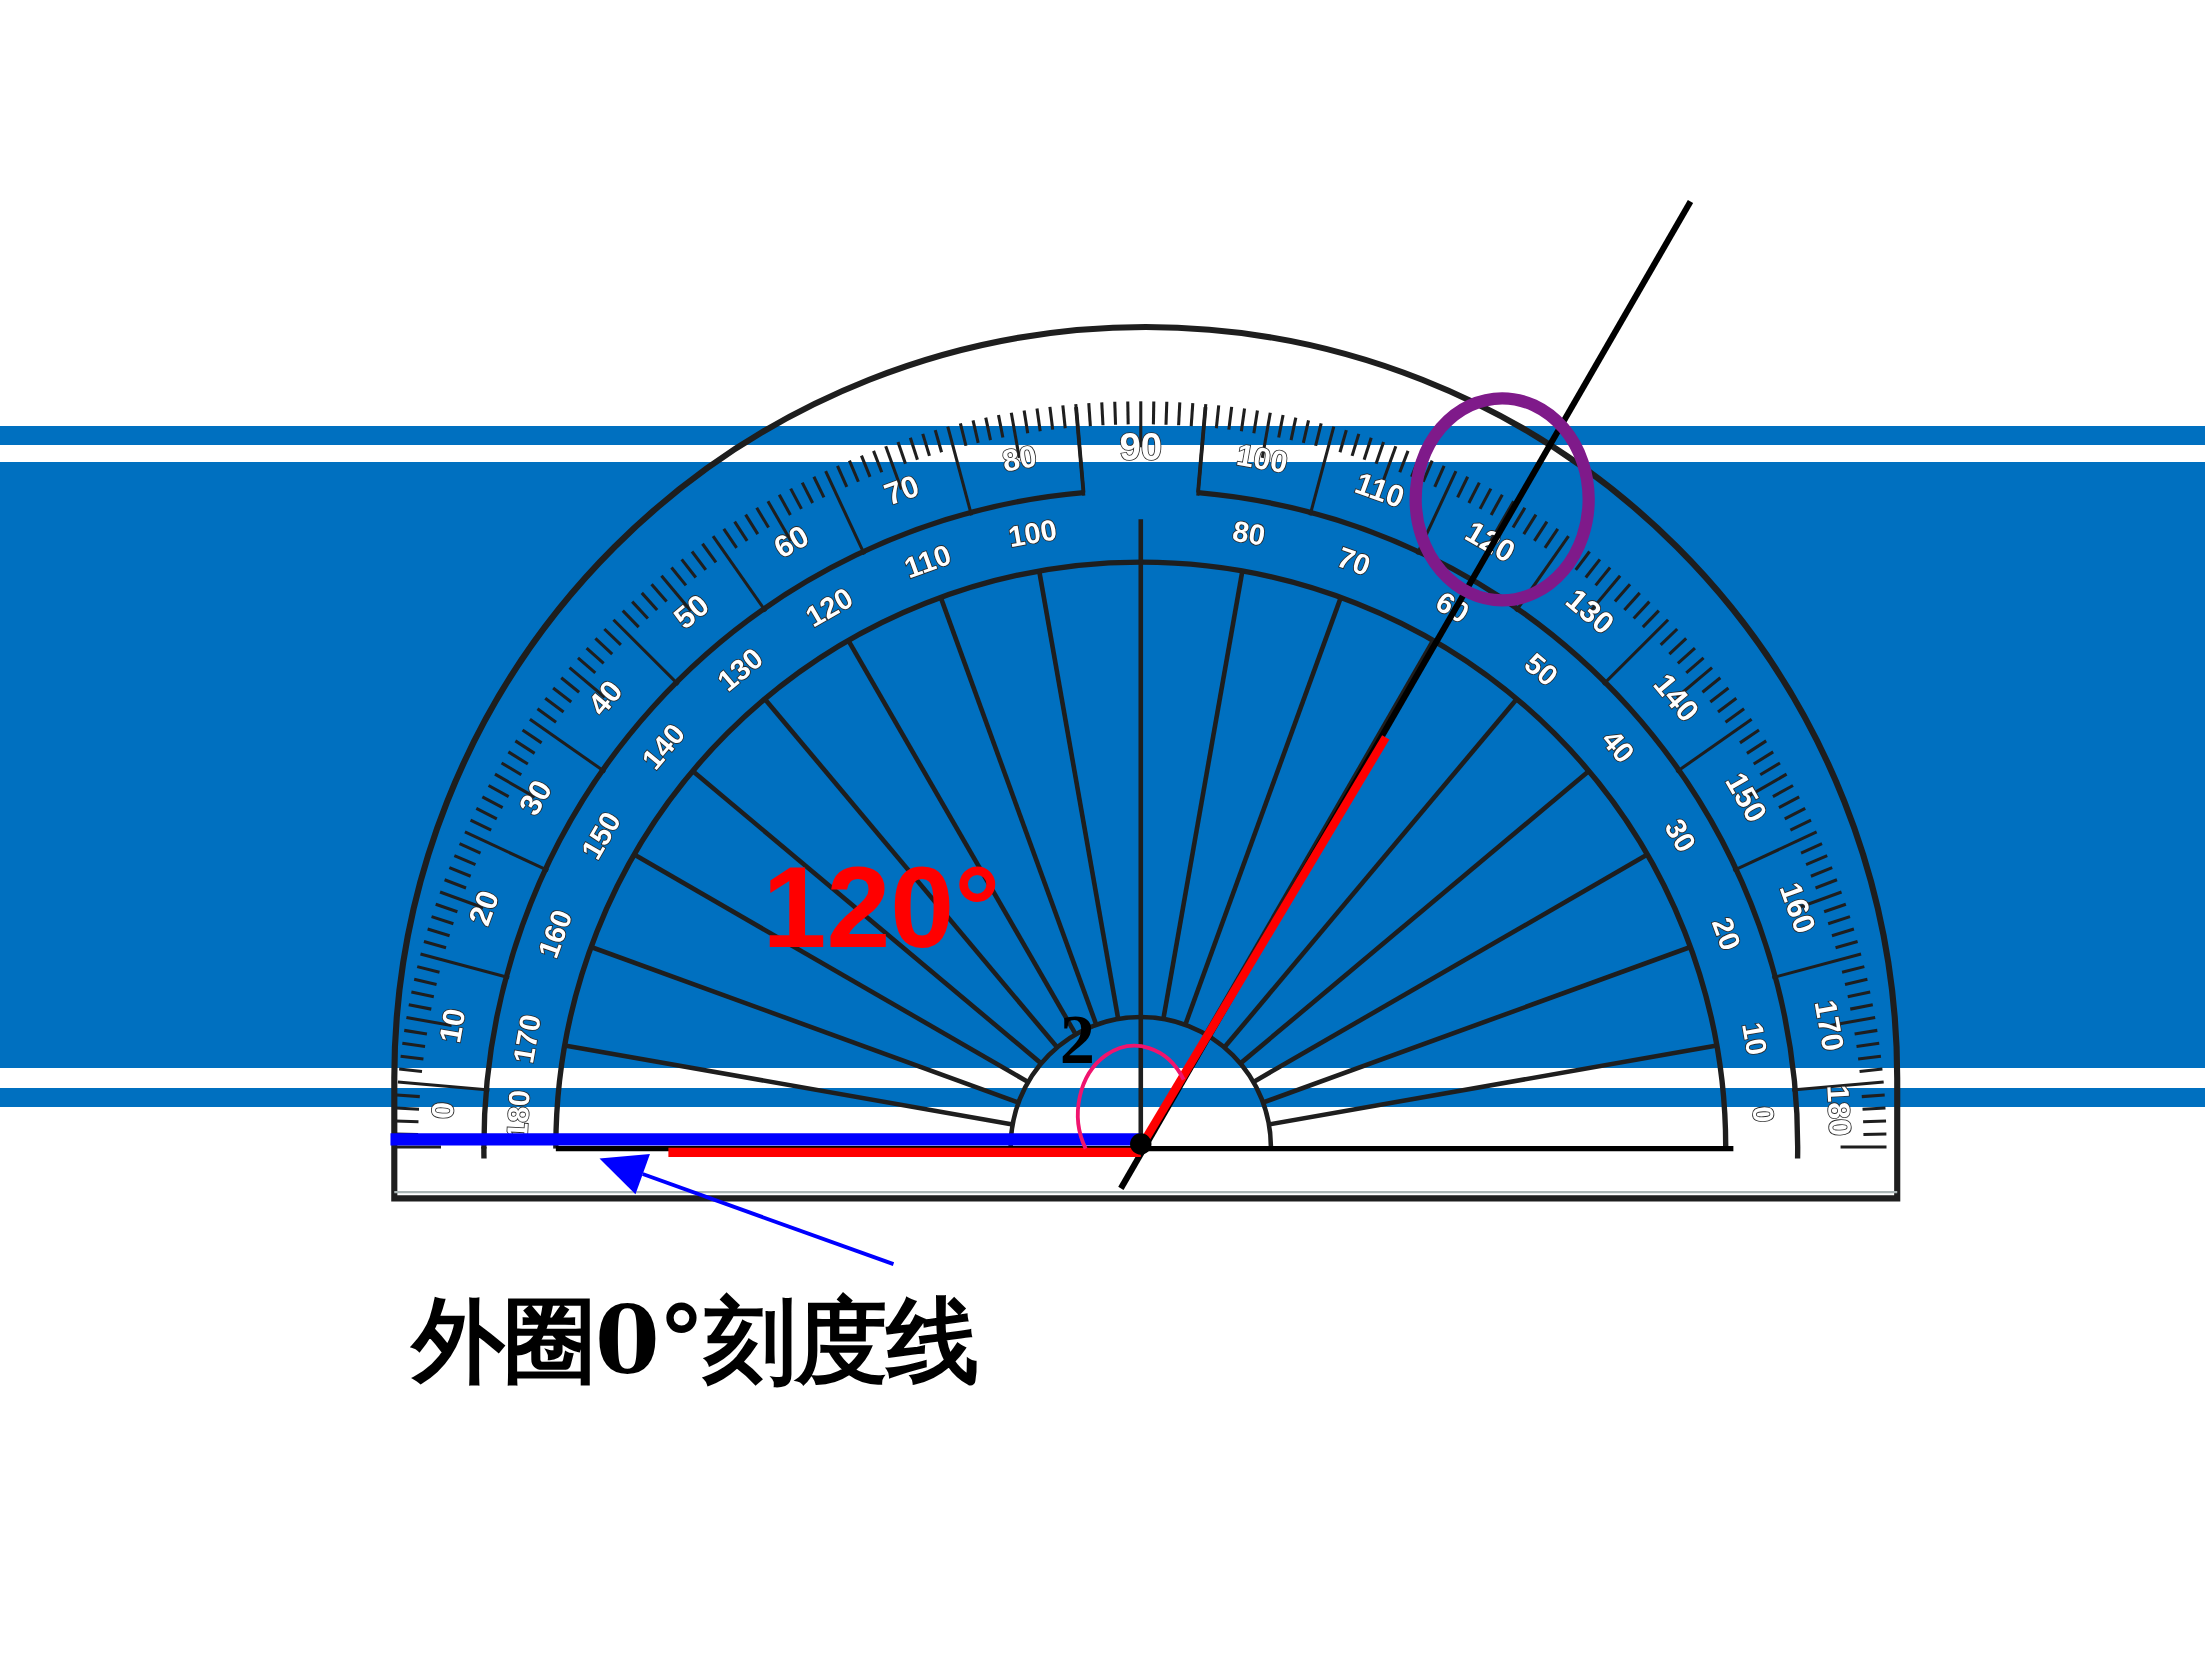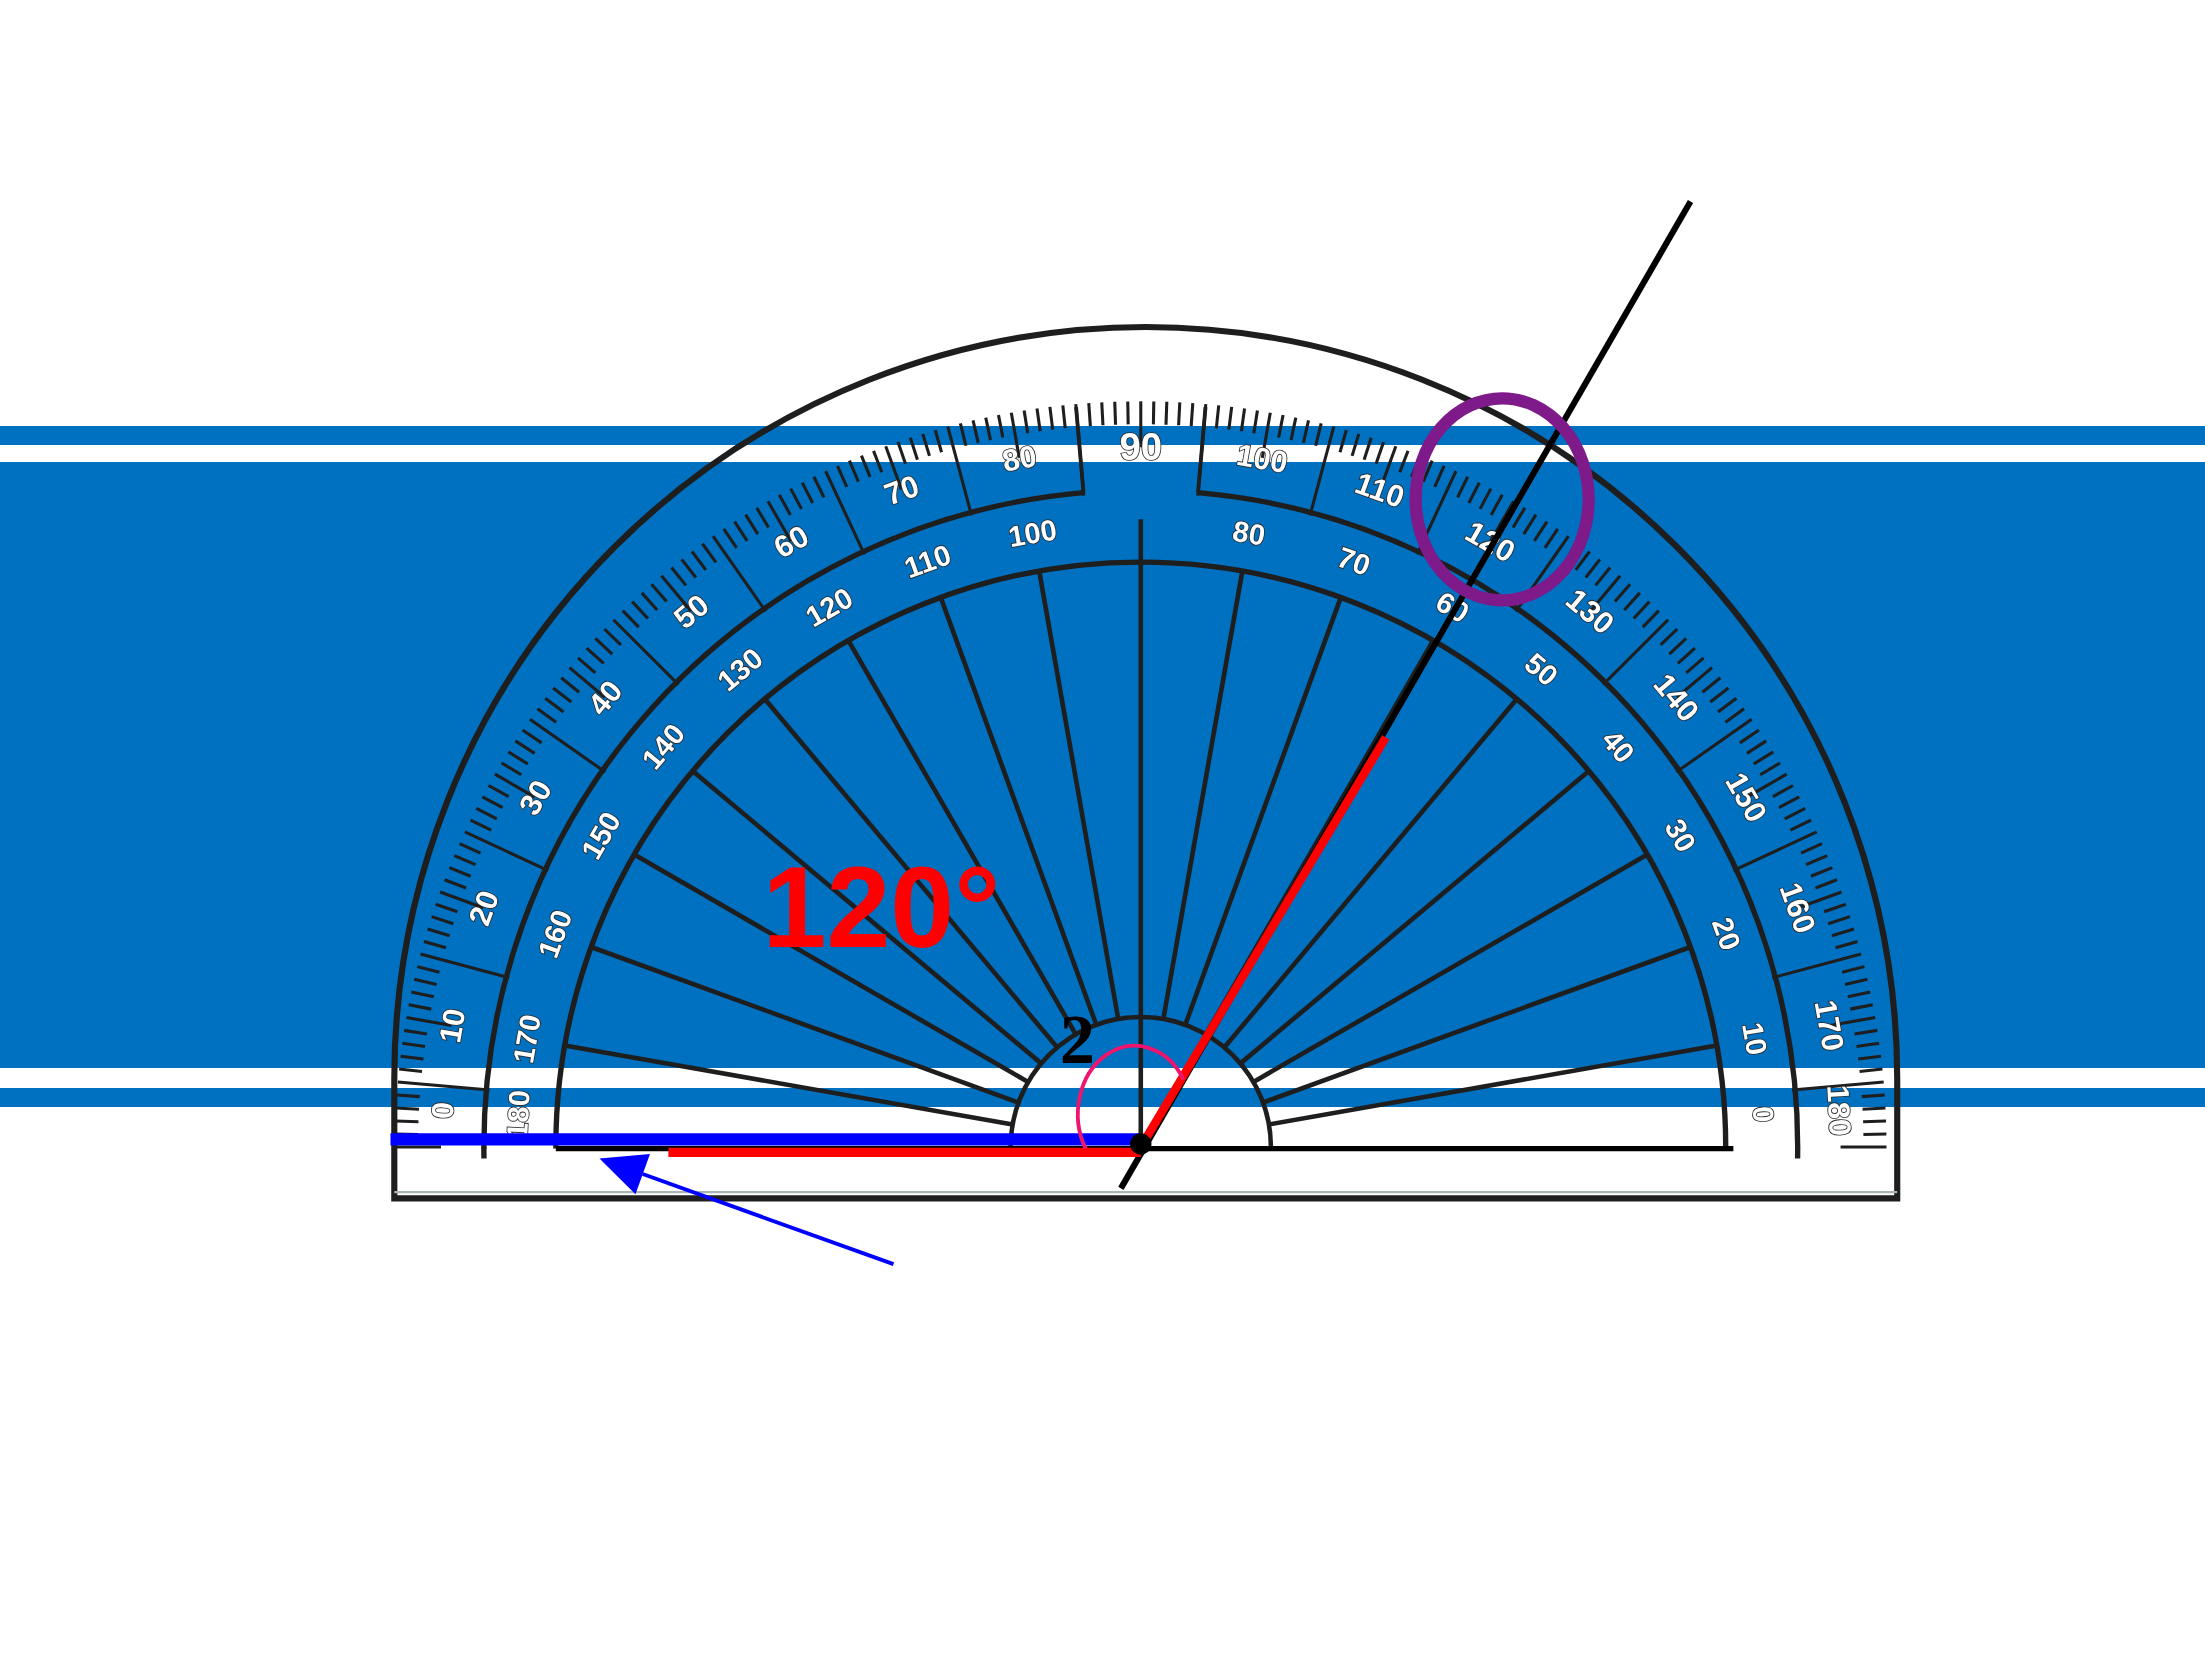--- a/index.html
+++ b/index.html
@@ -289,14 +289,15 @@
       <ellipse id="hl-ellipse" fill="none" stroke-width="16" cx="1962" cy="652" rx="113" ry="132" stroke="#7f1a8a"></ellipse>
       <g>
         <line id="arrow-shaft" stroke-width="5" x1="1167" y1="1651" x2="839.4644829768044" y2="1533.291923569789" stroke="#0000ff"></line>
         <polygon id="arrow-head" points="783,1513 848.9340473093727,1506.9418315139471 829.9949186442362,1559.642015625631" fill="#0000ff"></polygon>
       </g>
       <text id="angle-value" class="angle-label" x="996" y="1237" font-size="150" fill="#ff0000">120°</text>
       <text id="angle-name" class="angle-name" x="1384" y="1388" font-size="92">2</text>
     </g>
   </svg>
 
+  <div class="caption">外圈0°刻度线</div>
 </div>
 
 
 </body></html>

